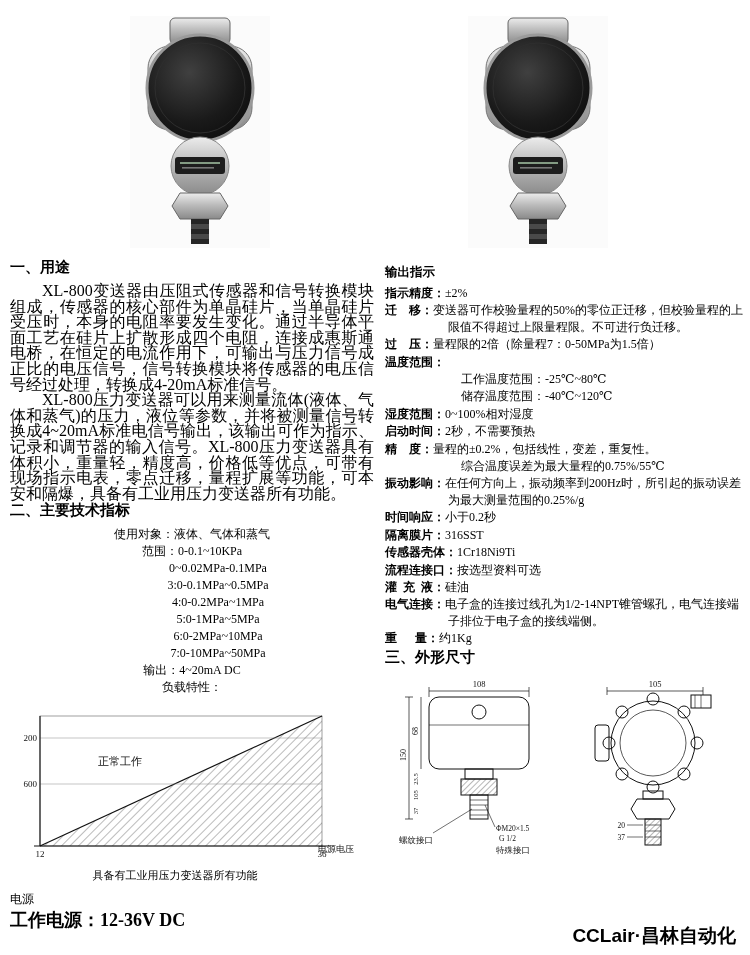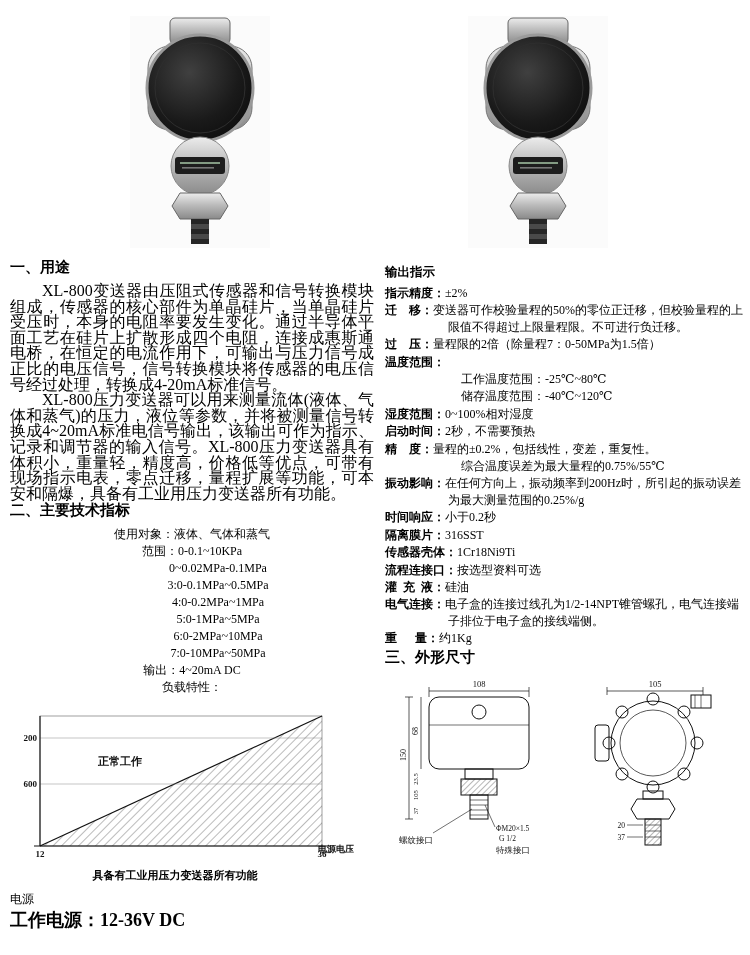--- a/index.html
+++ b/index.html
@@ -22,21 +22,21 @@
 
   .col-left  { position:absolute; left:10px;  top:258px; width:364px; }
   .col-right { position:absolute; left:385px; top:264px; width:358px; }
 
   h2.sec { font-size:15px; font-weight:bold; margin:0 0 6px 0; }
   .tech-title { margin-top:18px; }
   .para { font-size:16px; line-height:15.6px; text-indent:2em; text-align:justify; margin:0; }
   .spec-line { font-size:12px; line-height:17px;text-align:center; }
   .spec-line.ind { padding-left:52px; }
 
-  .chart-wrap { margin-top:14px; width:345px;font-weight:bold; }
+  .chart-wrap { margin-top:14px; width:345px; }
   .chart-caption { font-size:11px; text-align:center; width:330px; margin-top:2px; }
   .power-head { font-size:12px; margin-top:8px; }
   .power-line { font-size:18px; font-weight:bold; }
 
   .out-head { font-size:12.5px; font-weight:bold; margin-bottom:4px; }
   .spec { font-size:12px; line-height:16.4px; padding-left:63px; text-indent:-63px; margin-bottom:1px; }
   .spec.sub { padding-left:76px; text-indent:0; }
   .lbl { font-weight:bold; white-space:pre; }
   .dims-title { margin-top:26px; margin-bottom:8px; }
 
@@ -251,13 +251,14 @@
         <line x1="48" y1="158" x2="64" y2="158" stroke-width="0.6"></line>
 
         <line x1="30" y1="146" x2="46" y2="146" stroke-width="0.6"></line>
         <line x1="30" y1="158" x2="46" y2="158" stroke-width="0.6"></line>
         <text x="28" y="149" font-size="7.5" text-anchor="end">20</text>
         <text x="28" y="161" font-size="7.5" text-anchor="end">37</text>
       </g>
     </svg>
   </div>
 
+  <div class="brand">CCLair·昌林自动化</div>
 </div>
 
 </body></html>

